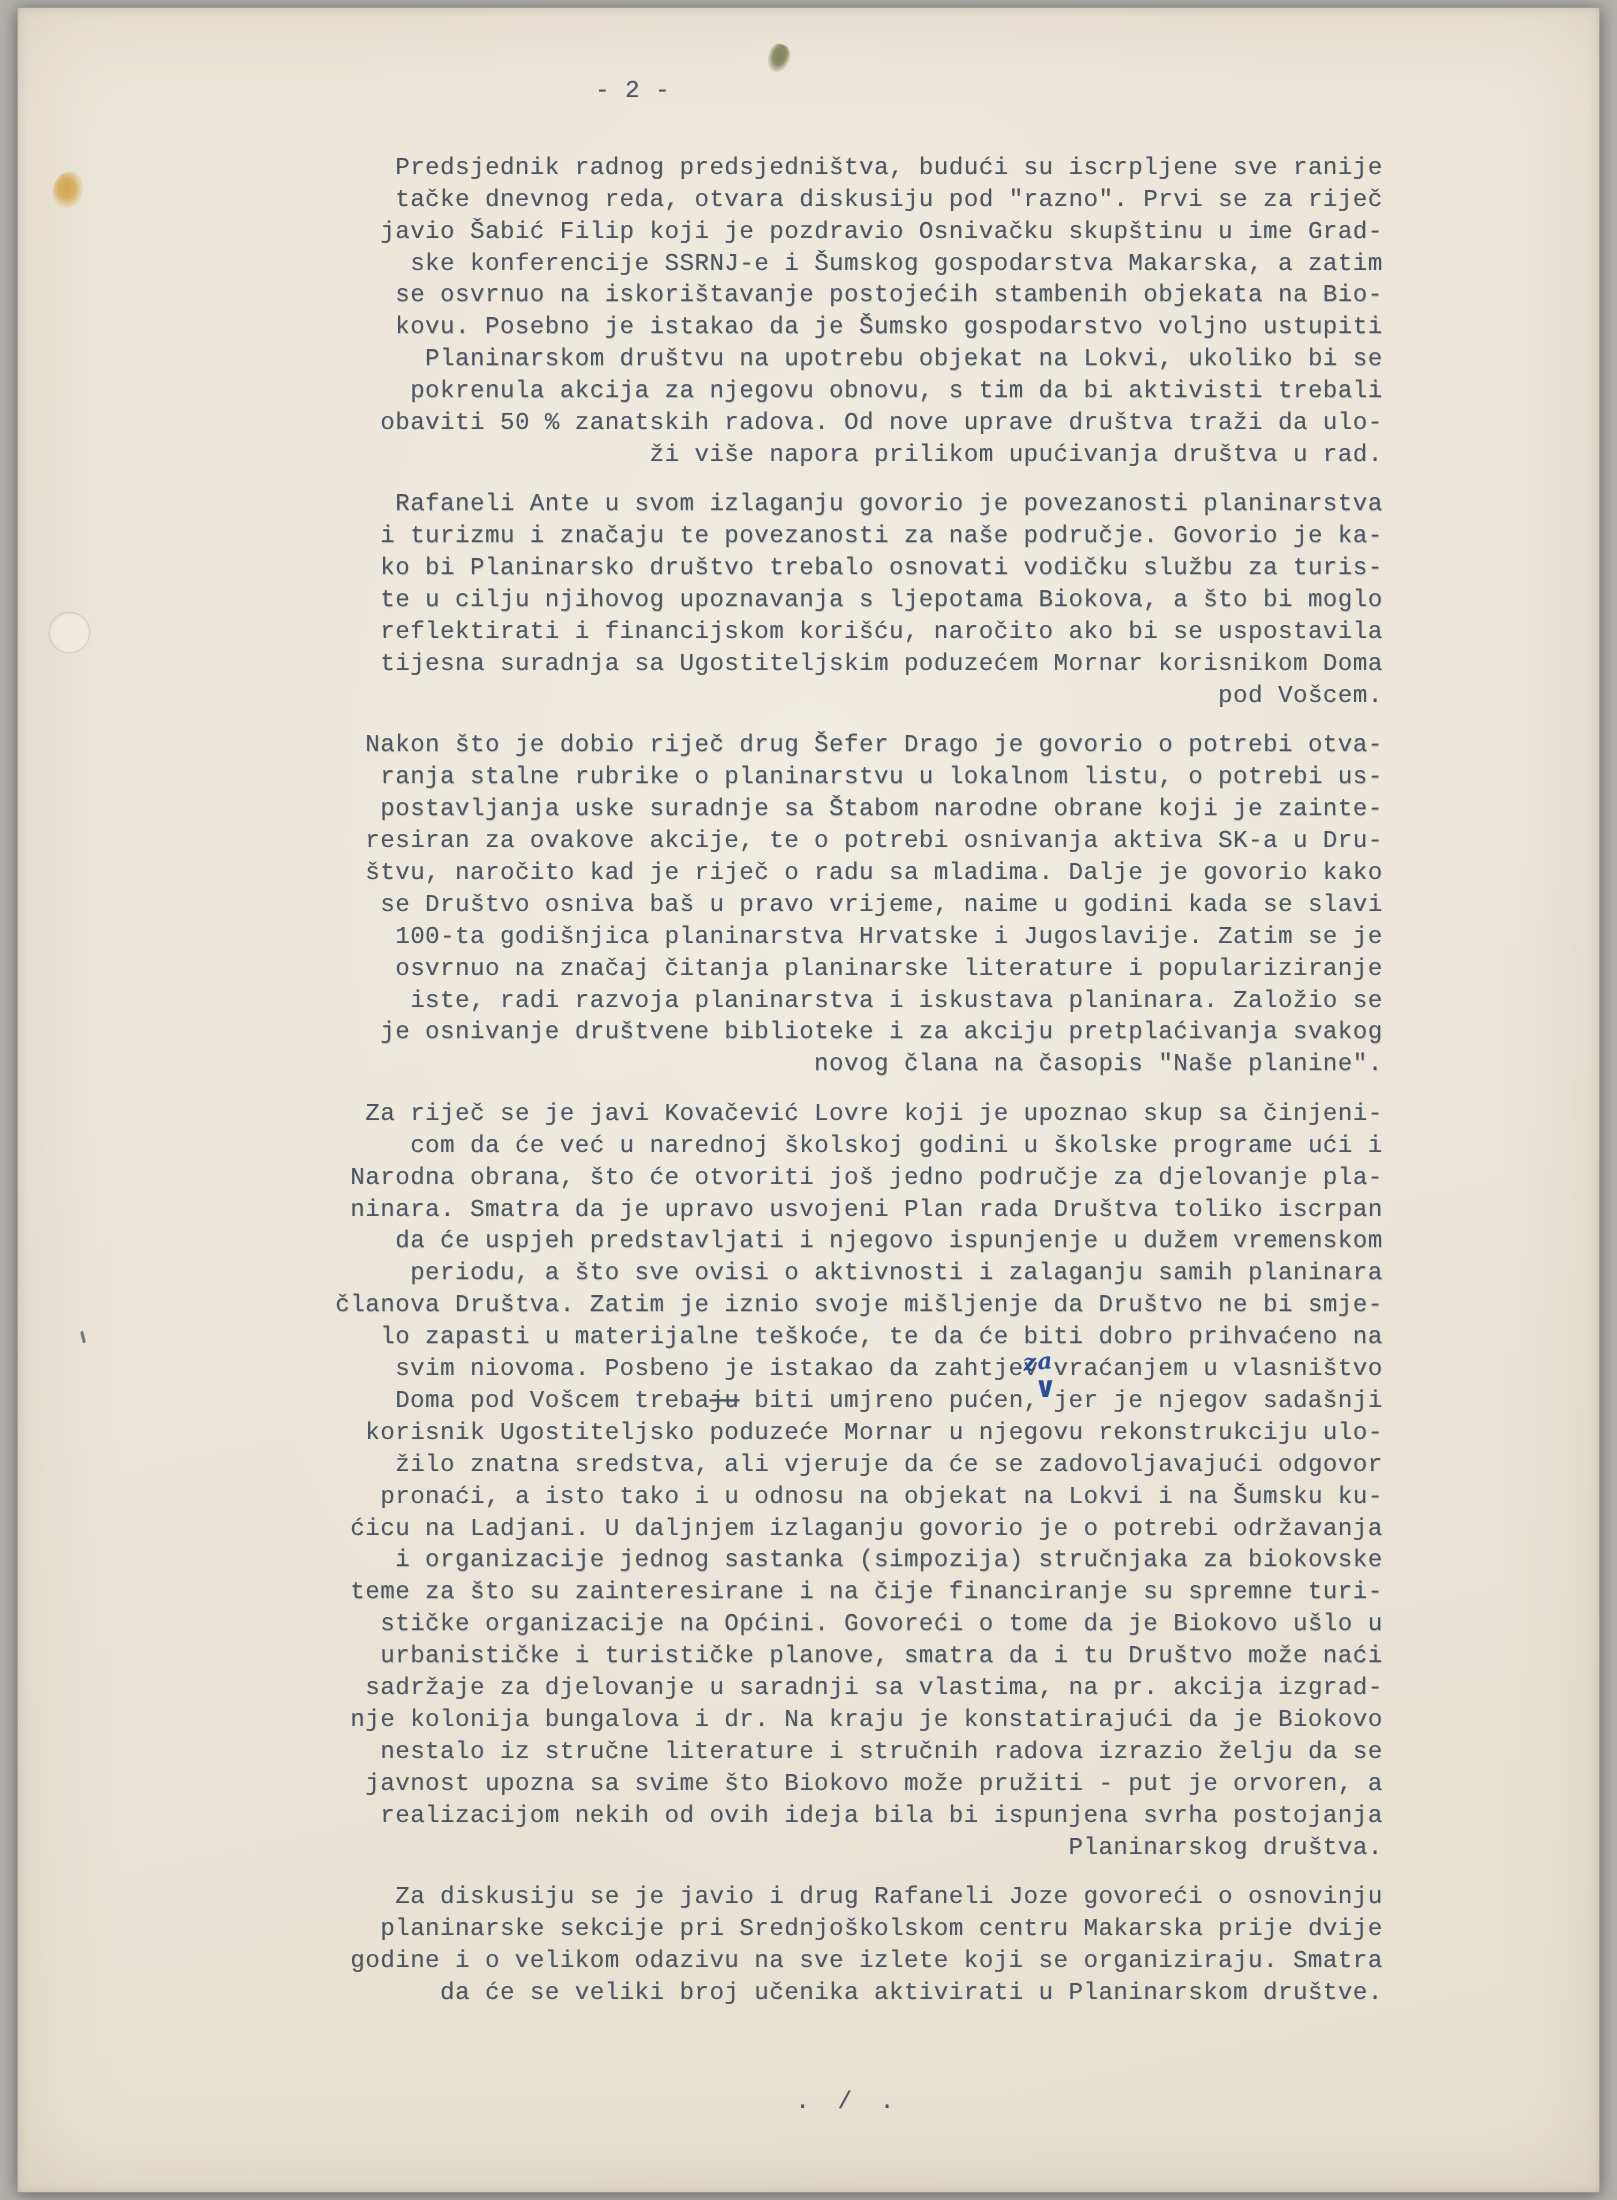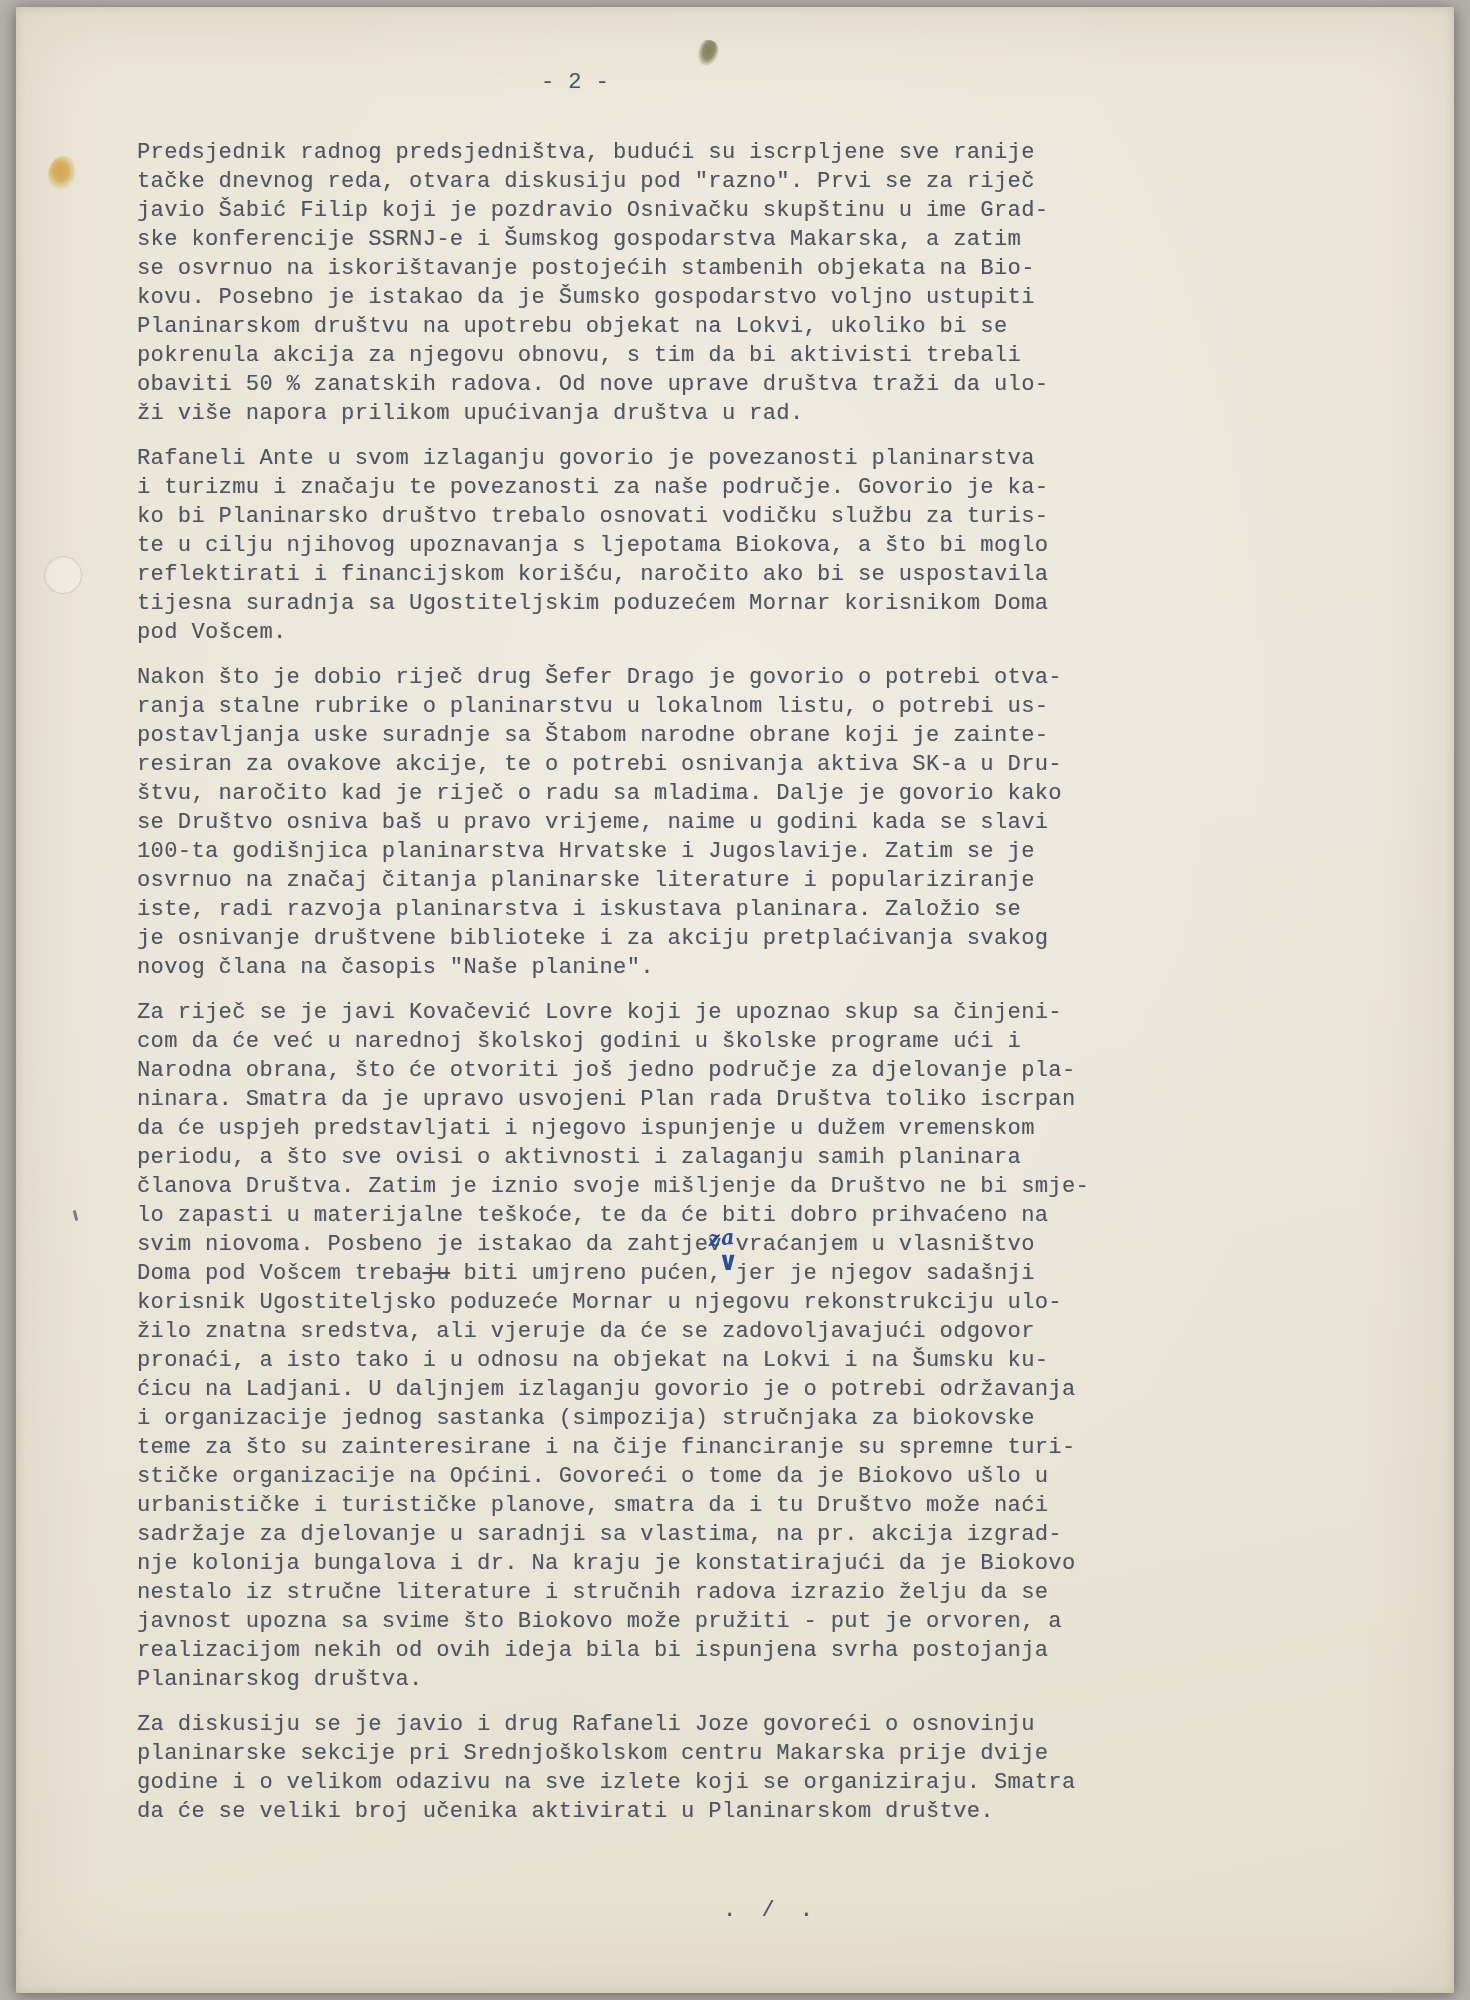--- a/index.html
+++ b/index.html
@@ -38,20 +38,21 @@
     position: absolute;
     left: 137px; top: 138px;
     width: 1120px;
     z-index: 2;
     font-size: 22px;
     line-height: 29px;
   }
   .body-text p {
     margin: 0 0 16px 0;
     white-space: pre-wrap;
+    text-align: right;
   }
   .end-mark {
     position: absolute;
     left: 723px; top: 1898px;
     font-size: 22px;
     letter-spacing: 6px;
     z-index: 2;
   }
   
   .insert-anchor {

